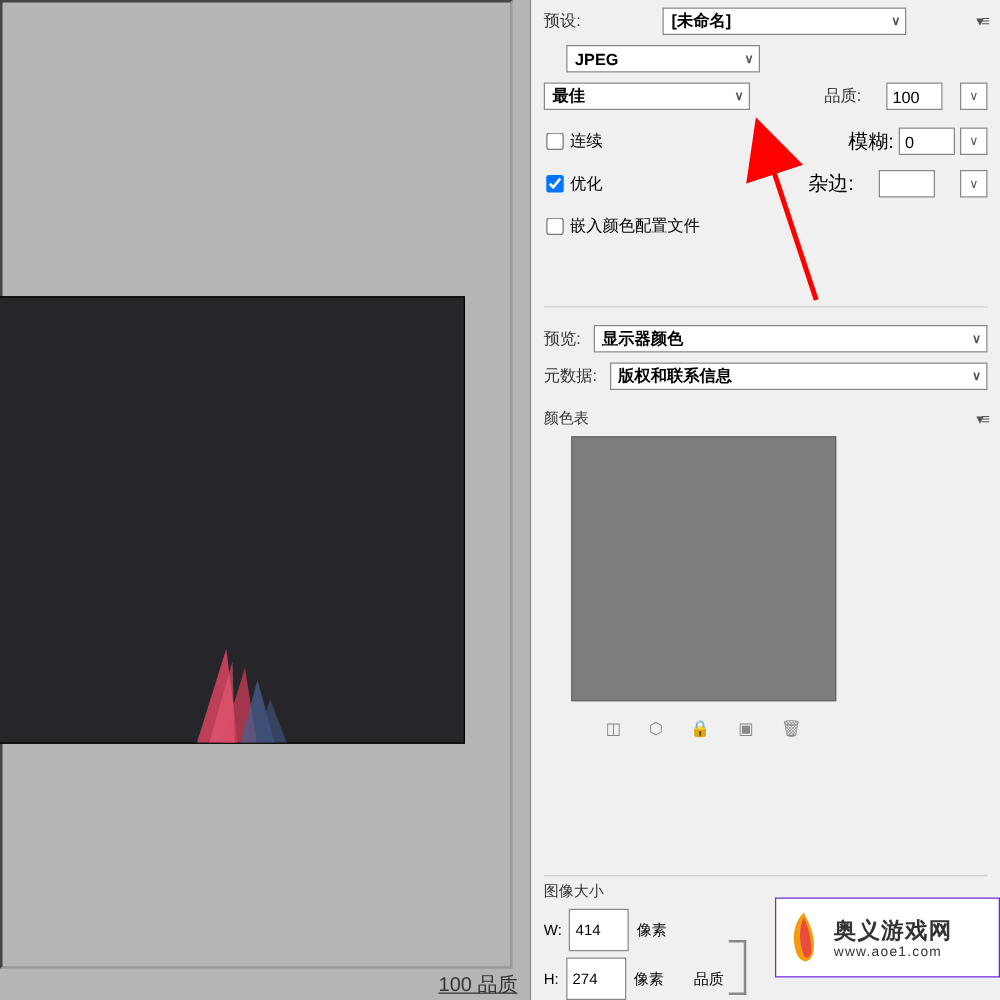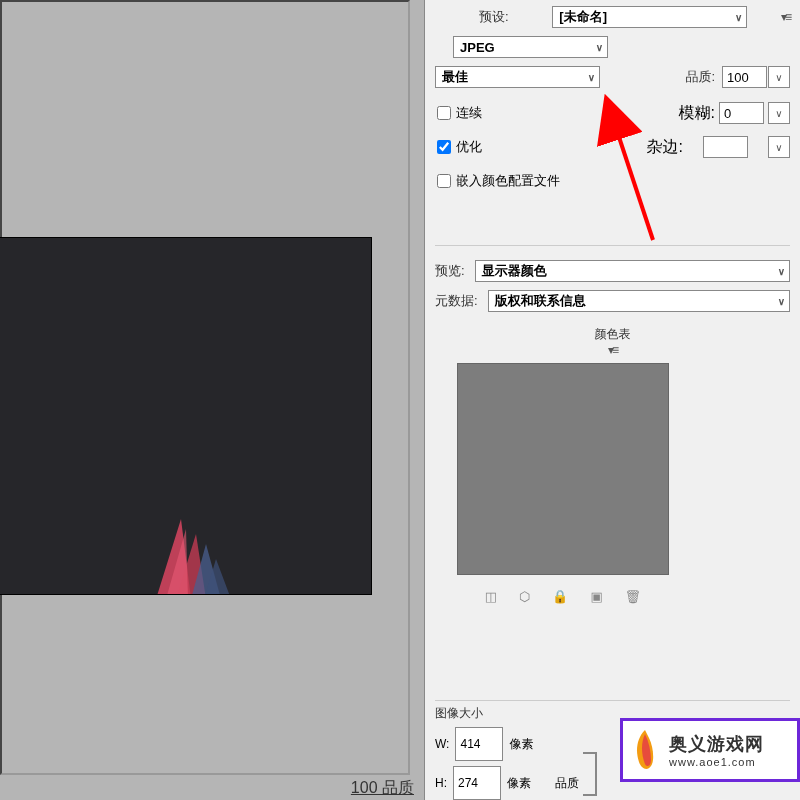--- a/index.html
+++ b/index.html
@@ -18,63 +18,63 @@
 .settings-panel { flex: 1; background: #f0f0f0; padding: 6px 10px 0 10px; position: relative; }
 
 .row { display: flex; align-items: center; margin-bottom: 8px; font-size: 13px; }
 .row label.lbl { margin-right: 6px; color: #333; }
 
 .select-box { display: inline-flex; align-items: center; justify-content: space-between; background: #fff; border: 1px solid #888; height: 22px; padding: 0 4px 0 6px; font-size: 13px; cursor: pointer; font-weight: bold; }
 .select-box .chev { font-size: 10px; color: #555; }
 
 .input-box { background: #fff; border: 1px solid #888; height: 22px; padding: 0 4px; font-size: 13px; }
 
-.preset-row { display: flex; align-items: center; justify-content: space-between; margin-left: 44px; }
+.preset-row { display: flex; align-items: center; justify-content: space-between; }
 .preset-select { width: 195px; margin-left: 4px; }
 .flyout { font-size: 12px; color: #555; letter-spacing: -2px; }
 
 .format-select { width: 155px; margin-left: 18px; }
 .quality-select { width: 165px; }
-.q-right { display: flex; align-items: center; gap: 1px; }
+.q-right { display: flex; align-items: center; gap: 14px; }
 .q-input { width: 45px; }
 .small-drop { width: 22px; height: 22px; border: 1px solid #888; background: #fff; display: inline-flex; align-items: center; justify-content: center; font-size: 10px; color: #555; }
 
 .checkbox-row { display: flex; align-items: center; margin: 8px 0 8px 2px; font-size: 13px; }
 .checkbox-row input { margin-right: 5px; width: 14px; height: 14px; }
 
 .blur-cell { display: flex; align-items: center; gap: 4px; }
 .blur-input { width: 45px; }
 
 .matte-row { display: flex; align-items: flex-end; gap: 20px; }
 .matte-swatch { width: 45px; height: 22px; background: #fff; border: 1px solid #888; }
 
 .two-col { display: flex; justify-content: space-between; align-items: center; }
 
 .divider { height: 1px; background: #ccc; margin: 55px 0 14px 0; }
 
 .preview-row .select-box, .metadata-row .select-box { flex: 1; margin-left: 4px; gap: 27px; }
 
 .color-table-section { margin-top: 14px; }
-.ct-header { display: flex; justify-content: space-between; align-items: center; font-size: 12px; color: #333; margin-bottom: 6px; flex-direction: column; }
+.ct-header { display: flex; justify-content: space-between; align-items: center; font-size: 12px; color: #333; margin-bottom: 6px; }
 .swatch-grid { width: 212px; height: 212px; background: #7d7d7d; border: 1px solid #666; margin-left: 22px; }
 .ct-toolbar { display: flex; gap: 22px; justify-content: center; margin-top: 14px; margin-left: 22px; width: 212px; }
 .ct-toolbar span { font-size: 13px; color: #888; }
 
 .size-section { position: absolute; bottom: 0; left: 10px; right: 10px; padding-top: 8px; }
 .size-header { font-size: 12px; color: #333; border-top: 1px solid #ccc; padding-top: 4px; }
 .size-row { display: flex; align-items: center; gap: 6px; font-size: 12px; margin-top: 5px; }
 .size-input { width: 48px; height: 20px; border: 1px solid #888; padding: 16px 4px; font-size: 12px; }
 .link-bracket { width: 14px; height: 44px; border-right: 2px solid #888; border-top: 2px solid #888; border-bottom: 2px solid #888; position: absolute; left: 148px; bottom: 4px; }
 
 
 .red-arrow { position: absolute; left: 608px; top: 120px; pointer-events: none; }
 .red-arrow svg { overflow: visible; }
 
 
-.watermark { position: absolute; right: 0; bottom: 18px; width: 180px; height: 64px; background: #fff; border: 3px solid #6d28d9; display: flex; align-items: center; padding: 4px; }
+.watermark { position: absolute; right: 0; bottom: 18px; width: 180px; height: 64px; background: #fff; border: 1px solid #6d28d9; display: flex; align-items: center; padding: 4px; }
 .wm-logo { width: 36px; height: 48px; position: relative; }
 .wm-text { margin-left: 6px; }
 .wm-text .cn { font-size: 18px; font-weight: bold; color: #333; letter-spacing: 1px; }
 .wm-text .url { font-size: 11px; color: #333; letter-spacing: 1px; }
 </style>
 </head>
 <body>
 
 <div class="main-container">
 

